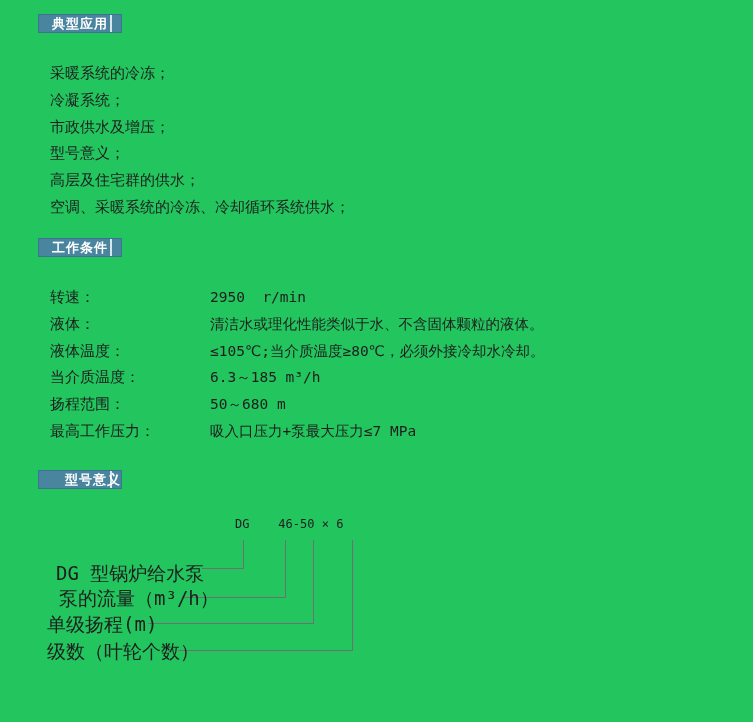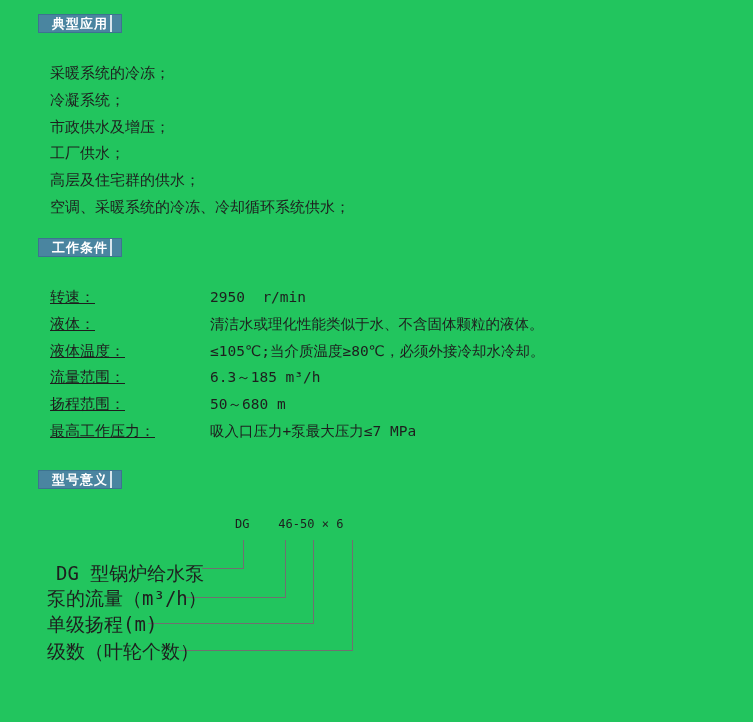--- a/index.html
+++ b/index.html
@@ -26,21 +26,21 @@
     font-size: 13px;
     font-weight: bold;
     letter-spacing: 1px;
     display: flex;
     align-items: center;
     justify-content: center;
     line-height: 1;
   }
   .badge-applications { top: 14px; }
   .badge-conditions   { top: 238px; }
-  .badge-model        { top: 470px; }
+  .badge-model        { top: 470px; justify-content: flex-end; }
 
   
   .app-list {
     position: absolute;
     left: 50px;
     top: 60px;
     font-size: 15px;
   }
   .app-item {
     height: 26.8px;
@@ -58,21 +58,20 @@
   }
   .cond-row {
     display: flex;
     height: 26.8px;
     line-height: 26.8px;
   }
   .cond-label {
     width: 160px;
     flex: 0 0 160px;
     white-space: pre;
-    text-decoration: underline;
   }
   .cond-value {
     flex: 1;
     white-space: pre;
     font-size: 14.5px;
   }
 
   
   .model-string {
     position: absolute;
@@ -82,21 +81,21 @@
     line-height: 17px;
     white-space: pre;
   }
   .model-label {
     position: absolute;
     font-size: 19px;
     line-height: 17px;
     white-space: pre;
   }
   .ml-0 { left: 56px; top: 565px; }
-  .ml-1 { left: 47px; top: 590px; }
+  .ml-1 { left: 59px; top: 590px; }
   .ml-2 { left: 47px; top: 616px; }
   .ml-3 { left: 47px; top: 643px; }
 
   .cline { position: absolute; background: #707070; }
   .v1 { left: 243px; top: 540px; width: 1px; height: 29px; }
   .v2 { left: 285px; top: 540px; width: 1px; height: 58px; }
   .v3 { left: 313px; top: 540px; width: 1px; height: 84px; }
   .v4 { left: 352px; top: 540px; width: 1px; height: 111px; }
   .h1 { left: 202px; top: 568px; width: 42px;  height: 1px; }
   .h2 { left: 183px; top: 597px; width: 103px; height: 1px; }
@@ -109,21 +108,21 @@
 <div class="page">
 
   <div class="badge badge-applications">
     <span>典型应用</span>
   </div>
 
   <div class="app-list">
     <div class="app-item">采暖系统的冷冻；</div>
     <div class="app-item">冷凝系统；</div>
     <div class="app-item">市政供水及增压；</div>
-    <div class="app-item">工厂供水；</div>
+    <div class="app-item">型号意义；</div>
     <div class="app-item">高层及住宅群的供水；</div>
     <div class="app-item">空调、采暖系统的冷冻、冷却循环系统供水；</div>
   </div>
 
   <div class="badge badge-conditions">
     <span>工作条件</span>
   </div>
 
   <div class="cond-table">
     <div class="cond-row">
@@ -132,21 +131,21 @@
     </div>
     <div class="cond-row">
       <div class="cond-label">液体：</div>
       <div class="cond-value">清洁水或理化性能类似于水、不含固体颗粒的液体。</div>
     </div>
     <div class="cond-row">
       <div class="cond-label">液体温度：</div>
       <div class="cond-value">≤105℃;当介质温度≥80℃，必须外接冷却水冷却。</div>
     </div>
     <div class="cond-row">
-      <div class="cond-label">流量范围：</div>
+      <div class="cond-label">当介质温度：</div>
       <div class="cond-value">6.3～185 m³/h</div>
     </div>
     <div class="cond-row">
       <div class="cond-label">扬程范围：</div>
       <div class="cond-value">50～680 m</div>
     </div>
     <div class="cond-row">
       <div class="cond-label">最高工作压力：</div>
       <div class="cond-value">吸入口压力+泵最大压力≤7 MPa</div>
     </div>

